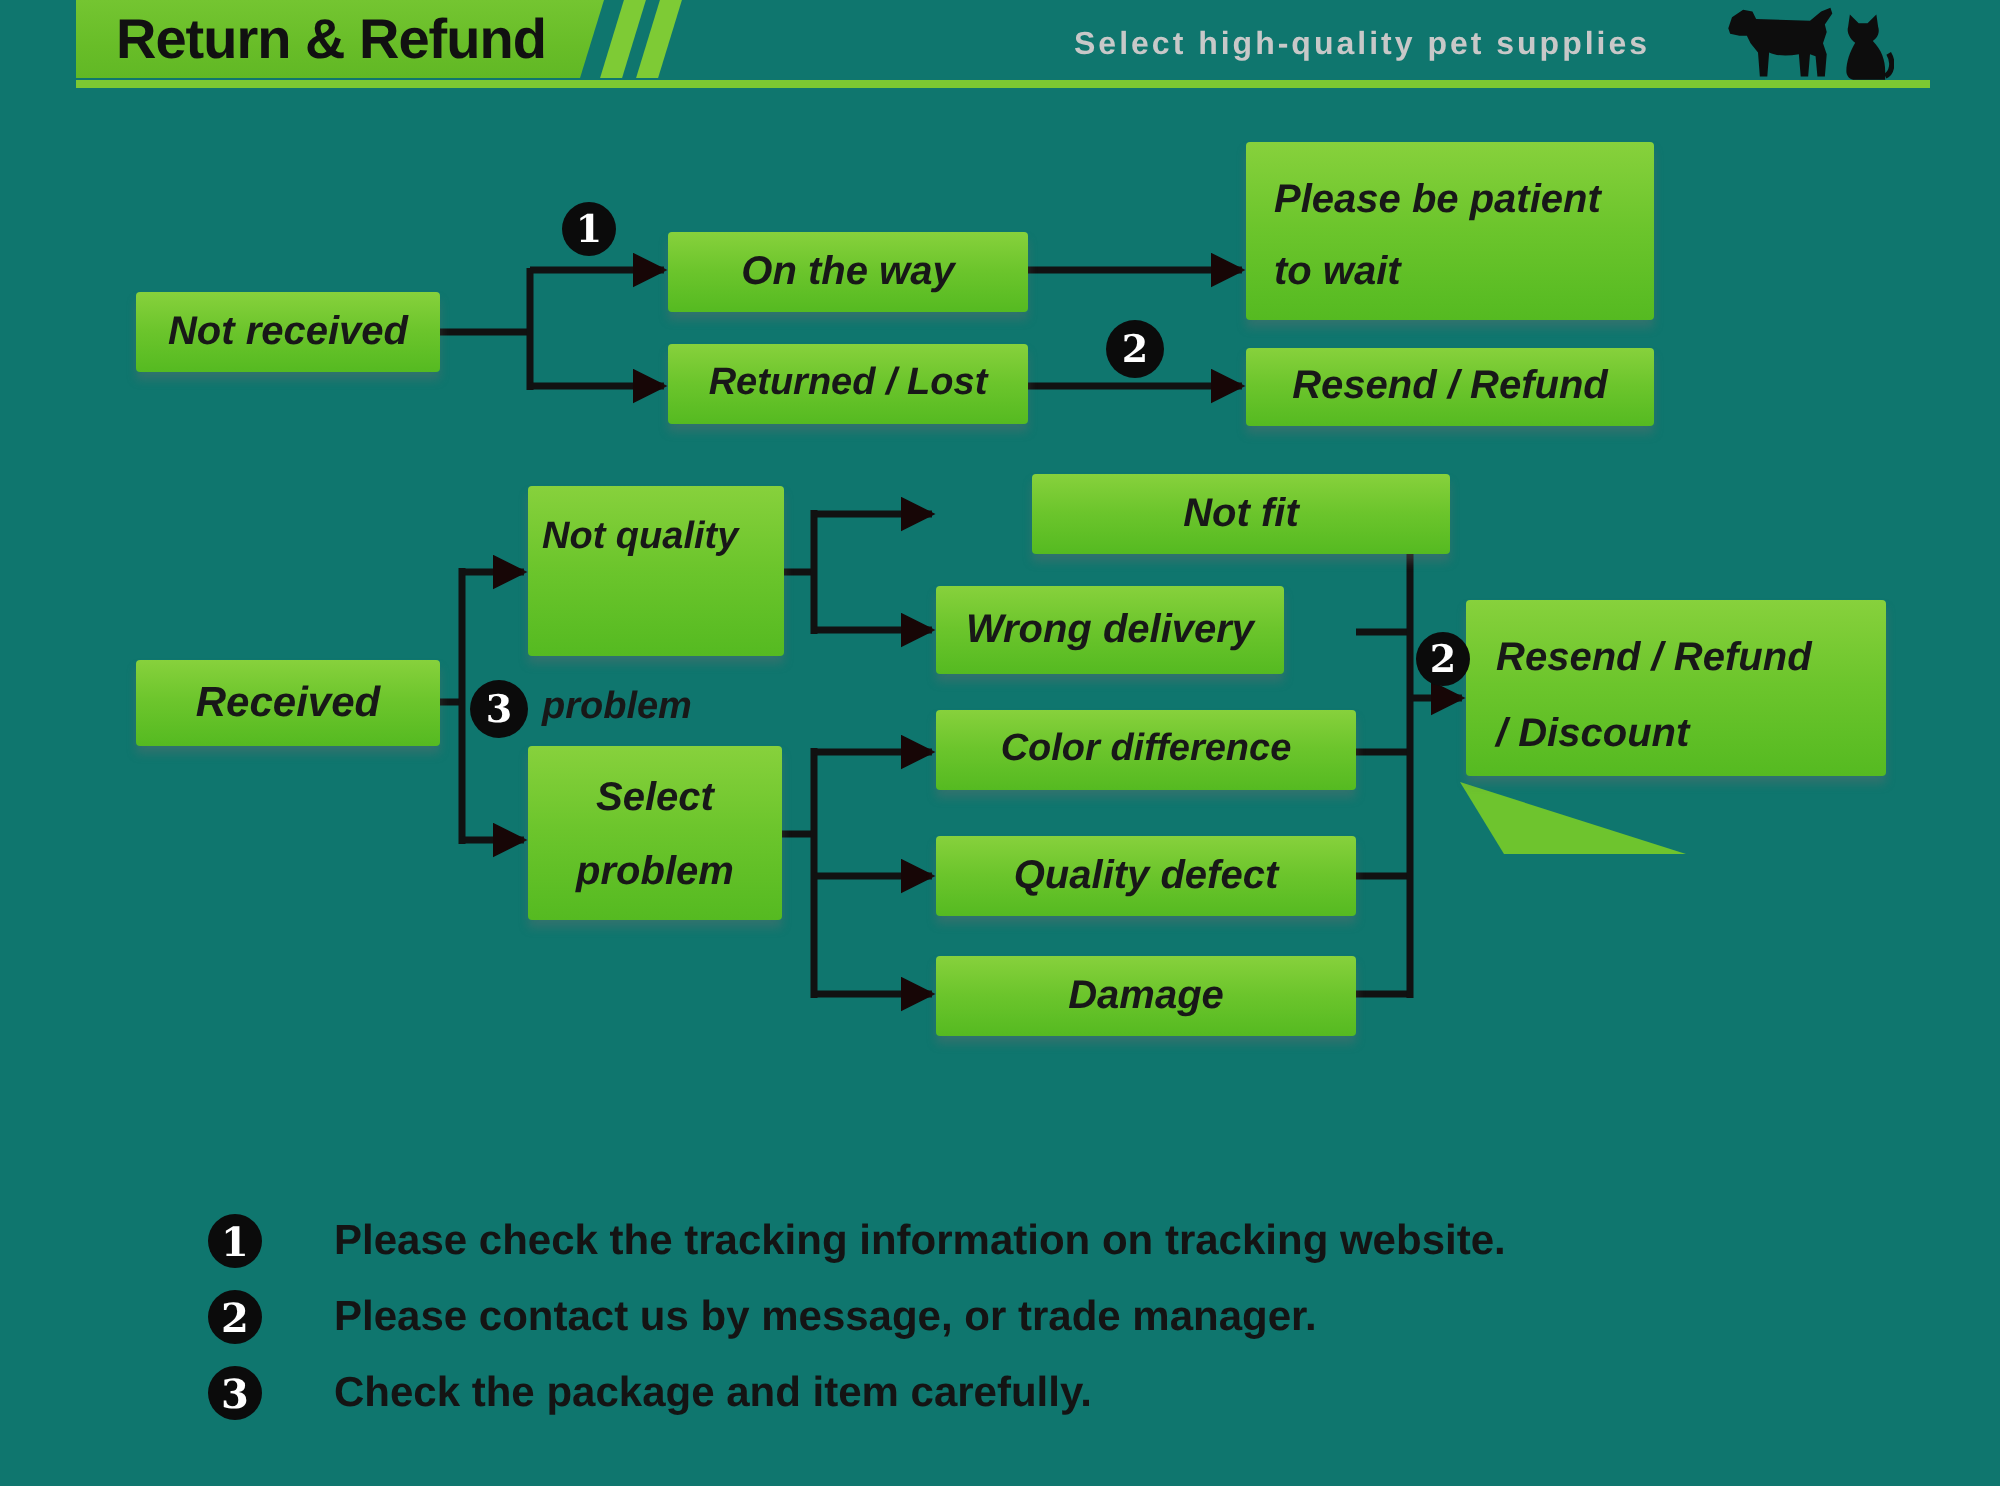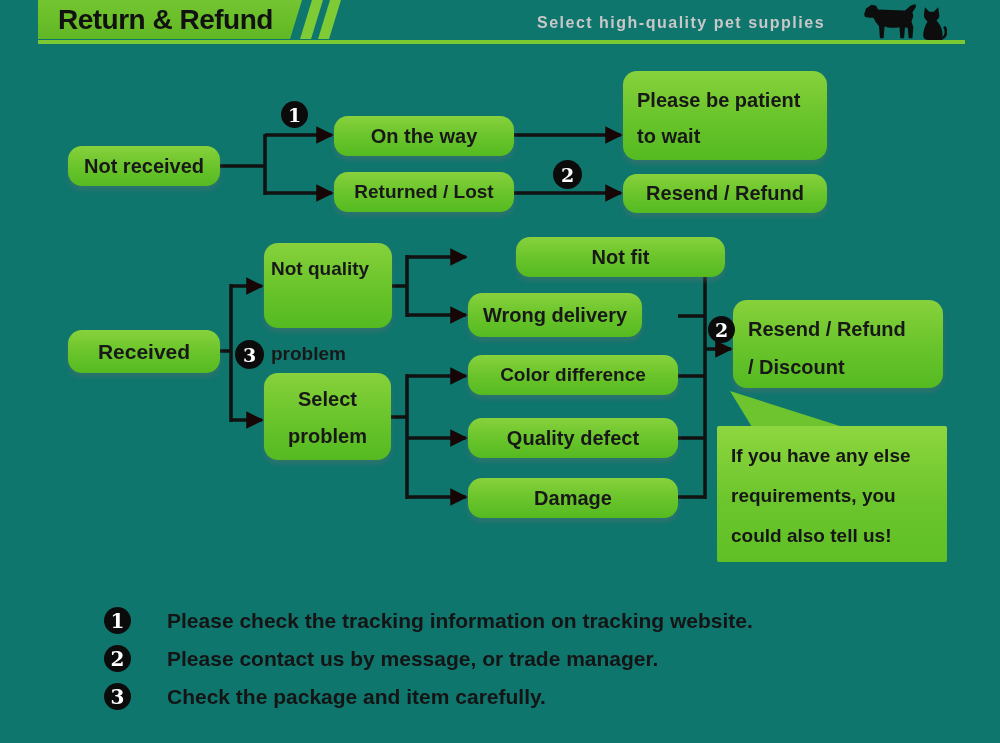--- a/index.html
+++ b/index.html
@@ -32,21 +32,22 @@
   .pet-icon{position:absolute;}
   .dog{left:864px;top:3px;}
   .cat{left:917px;top:6px;}
   
   .box{
     position:absolute;box-sizing:border-box;
     background:linear-gradient(180deg,#87d13c 0%,#6cc52c 48%,#55ba21 100%);
     box-shadow:0 4px 5px rgba(110,110,110,0.35);
     color:#181818;font-weight:bold;font-size:20px;
     display:flex;align-items:center;justify-content:center;text-align:center;
-    border-radius:14px;
+    border-radius:2px;
+    font-style:italic;
   }
   .box.leftal{justify-content:flex-start;text-align:left;align-items:flex-start;flex-direction:column;}
   .b-not-received{left:68px;top:146px;width:152px;height:40px;}
   .b-on-the-way{left:334px;top:116px;width:180px;height:40px;}
   .b-returned-lost{left:334px;top:172px;width:180px;height:40px;font-size:19px;}
   .b-patient{left:623px;top:71px;width:204px;height:89px;padding:11px 0 0 14px;line-height:36px;}
   .b-resend-refund{left:623px;top:174px;width:204px;height:39px;}
   .b-received{left:68px;top:330px;width:152px;height:43px;font-size:21px;}
   .b-not-quality{left:264px;top:243px;width:128px;height:85px;padding:7px 0 0 7px;line-height:37px;font-size:19px;gap:48px;}
   .b-quality{left:264px;top:373px;width:127px;height:87px;padding:8px 0 0 0;line-height:37px;align-items:center;}
@@ -183,25 +184,20 @@
     <span>Quality defect</span>
   </div>
   <div class="box b-damage">
     <span>Damage</span>
   </div>
   <div class="box leftal b-resend-discount">
     <div class="ln">Resend / Refund</div>
     <div class="ln">/ Discount</div>
   </div>
 
-  <div class="bubble">
-    <div>If you have any else</div>
-    <div>requirements, you</div>
-    <div>could also tell us!</div>
-  </div>
 
   <div class="badge badge-flow bg1">1</div>
   <div class="badge badge-flow bg2a">2</div>
   <div class="badge badge-flow bg3">3</div>
   <div class="badge badge-flow bg2b">2</div>
 
   <div class="note-row nr1">
     <div class="badge badge-note">1</div>
     <div class="note-text">Please check the tracking information on tracking website.</div>
   </div>

